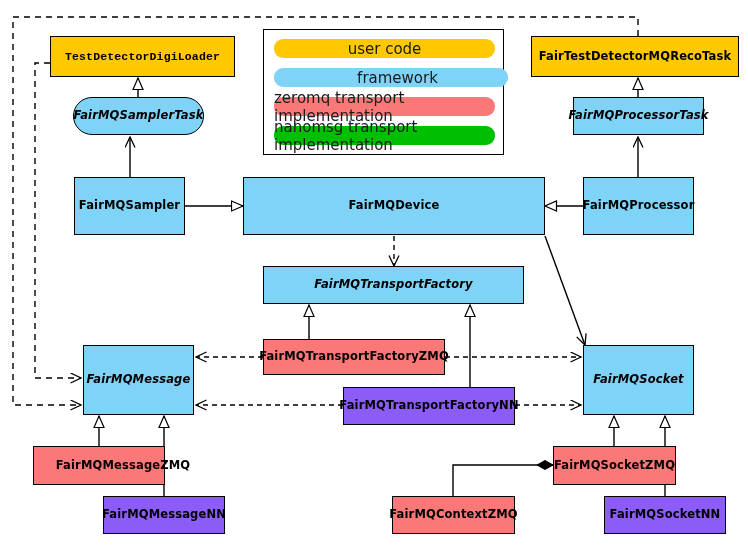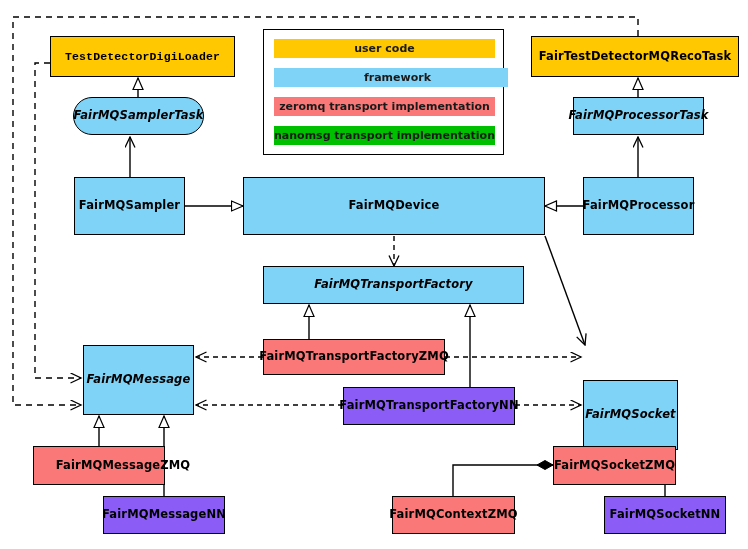--- a/index.html
+++ b/index.html
@@ -5,21 +5,21 @@
   html,body{margin:0;padding:0;background:#ffffff;}
   body{font-family:"DejaVu Sans","Liberation Sans",sans-serif;}
   #canvas{position:relative;width:748px;height:549px;background:#ffffff;overflow:hidden;}
   .node{position:absolute;box-sizing:border-box;border:1.6px solid #000;display:flex;align-items:center;justify-content:center;text-align:center;font-size:11.5px;font-weight:bold;color:#000;line-height:1.15;letter-spacing:.15px;}
   .node.abstract{font-style:italic;}
   .usercode{background:#FFC800;}
   .framework{background:#7FD3F7;}
   .zmq{background:#FA7878;}
   .nn{background:#8b5cf6;}
   #legend{position:absolute;left:263px;top:29px;width:241px;height:126px;background:#ffffff;border:1.7px solid #000;box-sizing:border-box;}
-  .legend-row{position:absolute;left:10px;width:221px;height:19px;display:flex;align-items:center;justify-content:center;font-size:11px;font-weight:bold;color:#1a1a1a;}
+  .legend-row{position:absolute;left:10px;width:221px;height:19px;display:flex;align-items:center;justify-content:center;font-size:15px;font-weight:normal;color:#1a1a1a;border-radius:9px;}
   #svg-layer{position:absolute;left:0;top:0;width:748px;height:549px;pointer-events:none;}
 </style>
 </head>
 <body>
 
 <div id="canvas">
 
   <svg id="svg-layer" viewBox="0 0 748 549">
     <defs>
       <marker id="hollow" markerWidth="14" markerHeight="14" refX="12.5" refY="6" orient="auto" markerUnits="userSpaceOnUse">
@@ -128,21 +128,21 @@
   </div>
   <div class="node zmq" style="left:263px;top:339px;width:182px;height:36px;">
     <span>FairMQTransportFactoryZMQ</span>
   </div>
   <div class="node nn" style="left:343px;top:387px;width:172px;height:38px;">
     <span>FairMQTransportFactoryNN</span>
   </div>
   <div class="node framework abstract" style="left:83px;top:345px;width:111px;height:70px;text-align:right;">
     <span>FairMQMessage</span>
   </div>
-  <div class="node framework abstract" style="left:583px;top:345px;width:95px;height:70px;margin-top:35px;">
+  <div class="node framework abstract" style="left:583px;top:345px;width:111px;height:70px;">
     <span>FairMQSocket</span>
   </div>
   <div class="node zmq" style="left:33px;top:446px;width:132px;height:39px;padding-left:48px;">
     <span>FairMQMessageZMQ</span>
   </div>
   <div class="node nn" style="left:103px;top:496px;width:122px;height:38px;">
     <span>FairMQMessageNN</span>
   </div>
   <div class="node zmq" style="left:553px;top:446px;width:123px;height:39px;">
     <span>FairMQSocketZMQ</span>

